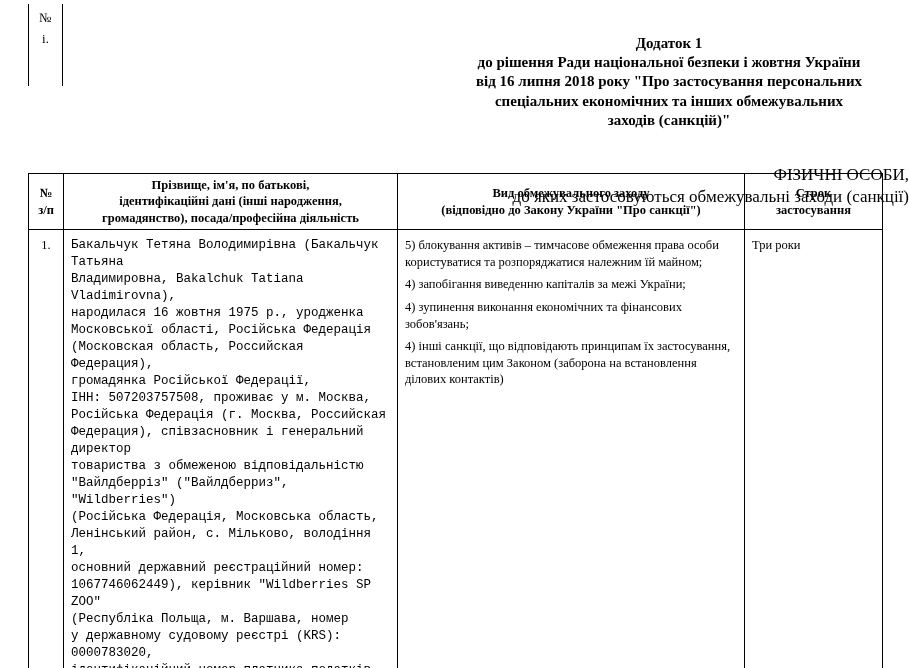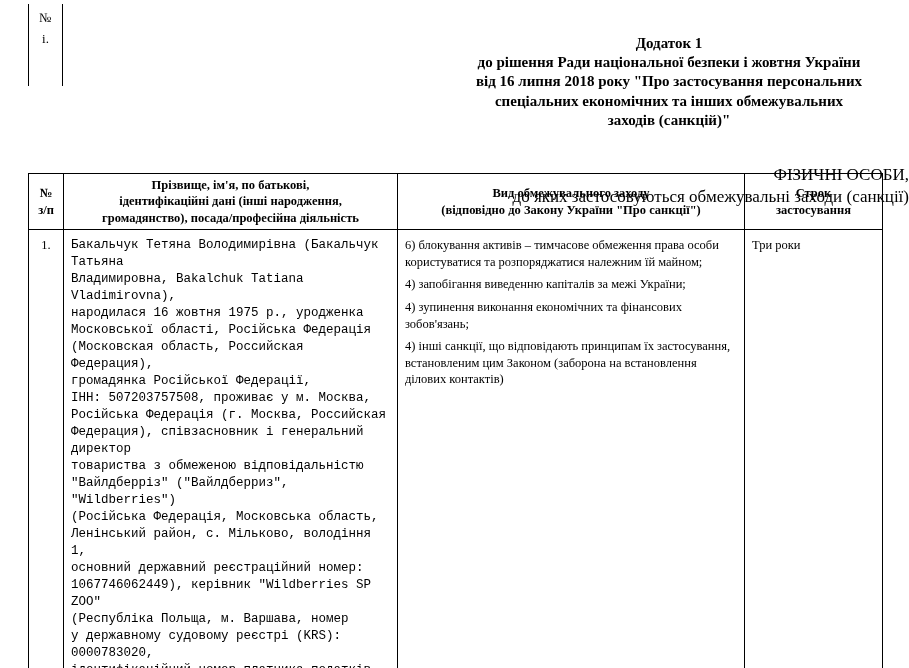--- a/index.html
+++ b/index.html
@@ -117,21 +117,21 @@
 основний державний реєстраційний номер:
 1067746062449), керівник "Wildberries SP ZOO"
 (Республіка Польща, м. Варшава, номер
 у державному судовому реєстрі (KRS): 0000783020,
 ідентифікаційний номер платника податків (NIP):
 7010921260, номер у загальнодержавному реєстрі
 суб'єктів народного господарства (REGON):
 383171740), член Урядової комісії з питань розвитку
 малого та середнього підприємництва, затвердженої</td>
         <td class="cell-meas">
-          <div class="measure-item">6) блокування активів – тимчасове обмеження права особи користуватися та розпоряджатися належним їй майном;</div>
+          <div class="measure-item">5) блокування активів – тимчасове обмеження права особи користуватися та розпоряджатися належним їй майном;</div>
           <div class="measure-item">4) запобігання виведенню капіталів за межі України;</div>
           <div class="measure-item">4) зупинення виконання економічних та фінансових зобов'язань;</div>
           <div class="measure-item">4) інші санкції, що відповідають принципам їх застосування, встановленим цим Законом (заборона на встановлення ділових контактів)</div>
         </td>
         <td class="cell-term">Три роки</td>
       </tr>
     </tbody>
   </table>
 
 </div>

